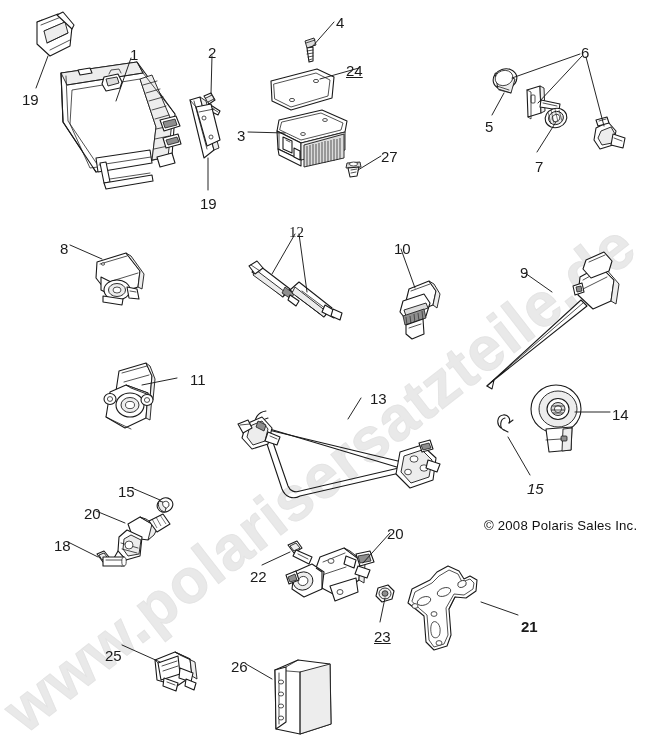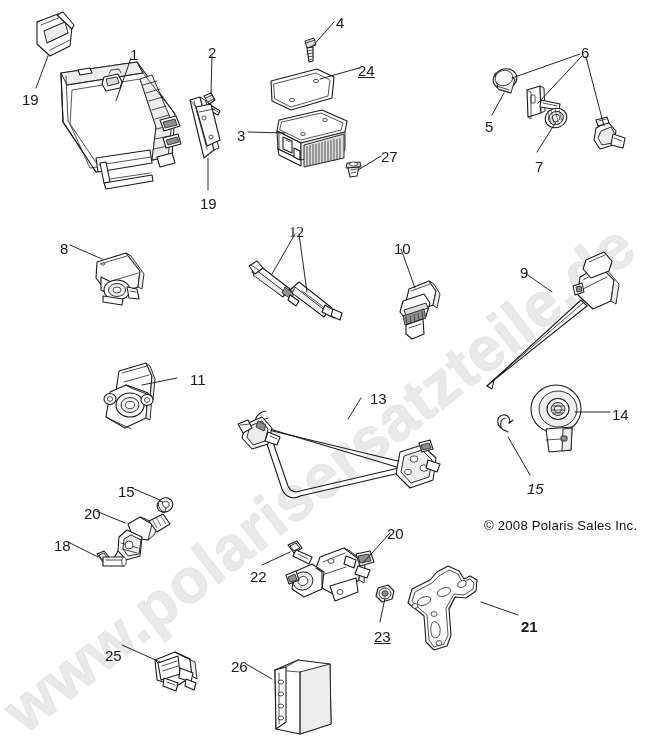--- a/index.html
+++ b/index.html
@@ -503,21 +503,21 @@
         <line x1="122" y1="645" x2="160" y2="662" class="lead"></line>
         <line x1="246" y1="664" x2="272" y2="679" class="lead"></line>
       </g>
   </svg>
 
   <div id="callout-layer">
       <div class="callout" style="left: 22px; top: 92px;">19</div>
       <div class="callout" style="left: 130px; top: 47px;">1</div>
       <div class="callout" style="left: 208px; top: 45px;">2</div>
       <div class="callout" style="left: 336px; top: 15px;">4</div>
-      <div class="callout" style="left: 358px; top: 63px; text-decoration: underline;">24</div>
+      <div class="callout" style="left: 346px; top: 63px; text-decoration: underline;">24</div>
       <div class="callout" style="left: 237px; top: 128px;">3</div>
       <div class="callout" style="left: 381px; top: 149px;">27</div>
       <div class="callout" style="left: 581px; top: 45px;">6</div>
       <div class="callout" style="left: 485px; top: 119px;">5</div>
       <div class="callout" style="left: 535px; top: 159px;">7</div>
       <div class="callout" style="left: 200px; top: 196px;">19</div>
       <div class="callout" style="left: 60px; top: 241px;">8</div>
       <div class="callout" style="left: 289px; top: 225px; font-family: Liberation Serif, serif;">12</div>
       <div class="callout" style="left: 394px; top: 241px; text-align: center;">10</div>
       <div class="callout" style="left: 520px; top: 265px;">9</div>

